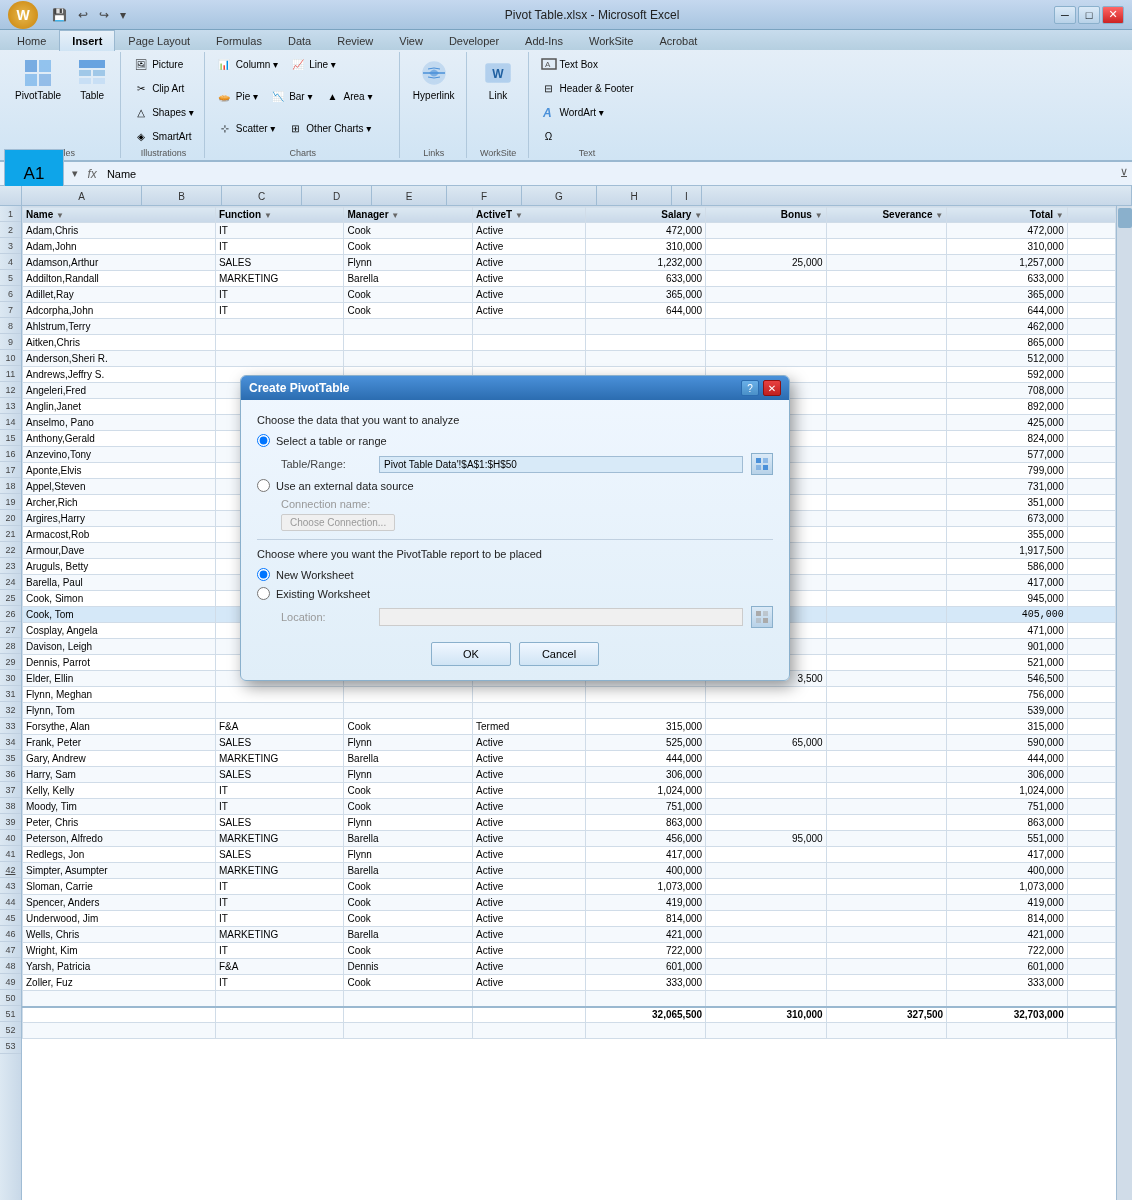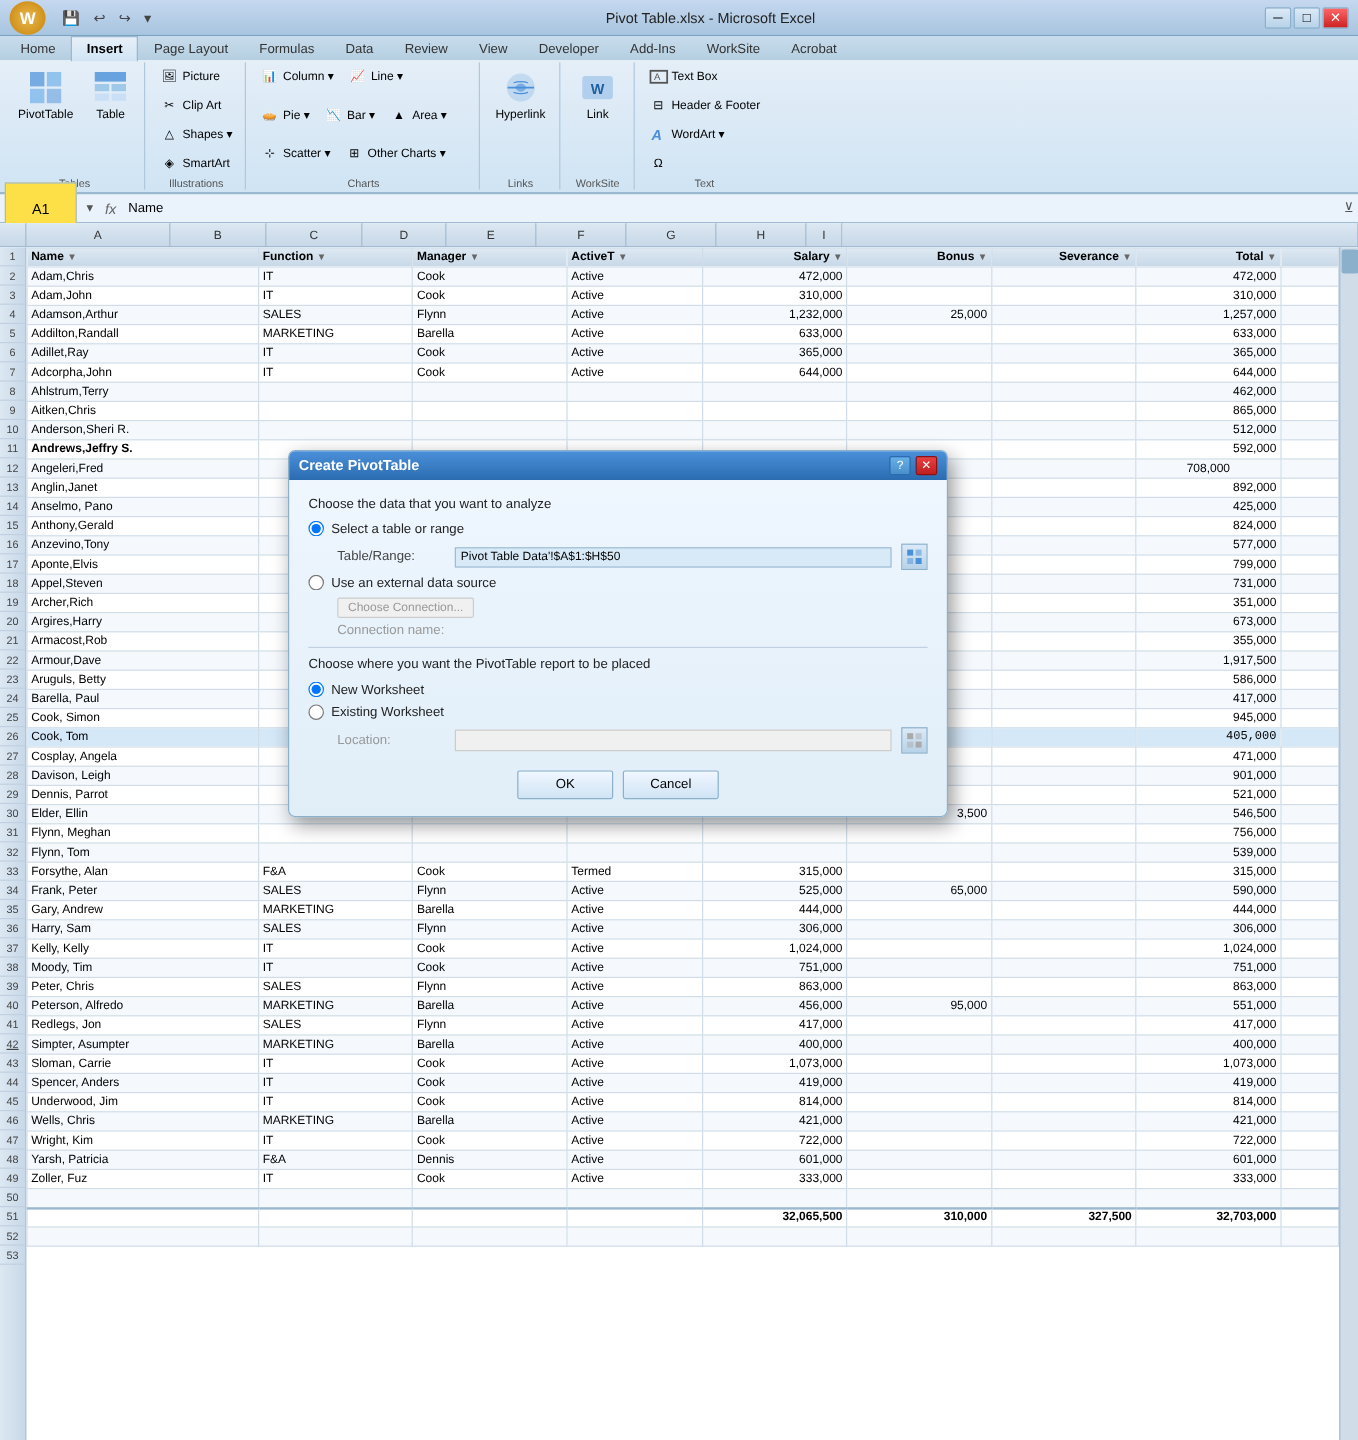--- a/index.html
+++ b/index.html
@@ -29,21 +29,21 @@
 
     .rb-btn-large { display: flex; flex-direction: column; align-items: center; cursor: pointer; padding: 2px 4px; border: 1px solid transparent; border-radius: 2px; min-width: 44px; }
     .rb-icon { width: 32px; height: 32px; display: flex; align-items: center; justify-content: center; }
     .rb-label { font-size: 10px; text-align: center; margin-top: 1px; }
 
     .rb-btn-small { display: flex; align-items: center; gap: 3px; cursor: pointer; padding: 1px 3px; border: 1px solid transparent; border-radius: 2px; white-space: nowrap; font-size: 10px; }
     .rb-small-icon { width: 16px; height: 16px; display: flex; align-items: center; justify-content: center; }
 
     
     .formula-bar { display: flex; align-items: center; background: #eaf2fb; border-bottom: 1px solid #a0bcd4; height: 24px; }
-    .cell-ref { width: 60px; border: 1px solid #a0bcd4; margin: 2px 4px; padding: 14px 4px; font-size: 12px; text-align: center; background: #fde047; }
+    .cell-ref { width: 60px; border: 1px solid #a0bcd4; margin: 2px 4px; padding: 14px 4px; font-size: 17px; text-align: center; background: #0ea5e9; }
     .formula-expand { padding: 0 4px; font-size: 11px; color: #555; cursor: pointer; }
     .formula-fx { padding: 0 6px; font-size: 12px; color: #666; font-style: italic; }
     .formula-input { flex: 1; border: none; background: transparent; font-size: 11px; padding: 2px 4px; outline: none; }
 
     
     .spreadsheet { display: flex; flex-direction: column; height: calc(1200px - 30px - 82px - 24px - 26px - 24px); background: white; }
     .col-headers { display: flex; background: linear-gradient(180deg, #dce8f2, #c8d8e8); border-bottom: 1px solid #a0bcd4; height: 20px; }
     .corner-cell { width: 22px; min-width: 22px; border-right: 1px solid #a0bcd4; }
     .col-header { border-right: 1px solid #a0bcd4; display: flex; align-items: center; justify-content: center; font-size: 10px; color: #333; height: 20px; }
 
@@ -467,39 +467,39 @@
               <td style="width: 80px; height: 16px;"></td>
               <td style="width: 80px; height: 16px;"></td>
               <td style="width: 70px; height: 16px;"></td>
               <td style="width: 75px; height: 16px;"></td>
               <td style="width: 75px; height: 16px;"></td>
               <td style="width: 75px; height: 16px;"></td>
               <td class="num-cell" style="width: 75px; height: 16px;">512,000</td>
               <td style="width: 30px; height: 16px;"></td>
             </tr>
             <tr>
-              <td style="width: 120px; height: 16px; font-weight: bold;">Andrews,Jeffry S.</td>
+              <td style="width: 120px; height: 16px;">Andrews,Jeffry S.</td>
               <td style="width: 80px; height: 16px;"></td>
               <td style="width: 80px; height: 16px;"></td>
               <td style="width: 70px; height: 16px;"></td>
               <td style="width: 75px; height: 16px;"></td>
               <td style="width: 75px; height: 16px;"></td>
               <td style="width: 75px; height: 16px;"></td>
               <td class="num-cell" style="width: 75px; height: 16px;">592,000</td>
               <td style="width: 30px; height: 16px;"></td>
             </tr>
             <tr>
               <td style="width: 120px; height: 16px;">Angeleri,Fred</td>
               <td style="width: 80px; height: 16px;"></td>
               <td style="width: 80px; height: 16px;"></td>
               <td style="width: 70px; height: 16px;"></td>
               <td style="width: 75px; height: 16px;"></td>
               <td style="width: 75px; height: 16px;"></td>
               <td style="width: 75px; height: 16px;"></td>
-              <td class="num-cell" style="width: 75px; height: 16px; text-align: center;">708,000</td>
+              <td class="num-cell" style="width: 75px; height: 16px;">708,000</td>
               <td style="width: 30px; height: 16px;"></td>
             </tr>
             <tr>
               <td style="width: 120px; height: 16px;">Anglin,Janet</td>
               <td style="width: 80px; height: 16px;"></td>
               <td style="width: 80px; height: 16px;"></td>
               <td style="width: 70px; height: 16px;"></td>
               <td style="width: 75px; height: 16px;"></td>
               <td style="width: 75px; height: 16px;"></td>
               <td style="width: 75px; height: 16px;"></td>
@@ -969,26 +969,26 @@
               <rect x="1" y="8" width="5" height="5" fill="#4a90d9" opacity="0.5"></rect>
               <rect x="8" y="8" width="5" height="5" fill="#4a90d9"></rect>
             </svg>
         </button>
       </div>
       <div class="dialog-radio-row">
         <input type="radio" name="data-source" id="r2" style="">
         <label for="r2" class="dialog-radio-label">Use an external data source</label>
       </div>
       <div class="dialog-field-row">
+        <label class="dialog-field-label dialog-disabled-label">Connection name:</label>
+      </div>
+      <div class="dialog-field-row">
         <button style="background:#f0f0f0; border:1px solid #ccc; color:#999; padding:2px 8px; font-size:10px; cursor:default; border-radius:2px;">
           <span>Choose Connection...</span>
         </button>
-      </div>
-      <div class="dialog-field-row">
-        <label class="dialog-field-label dialog-disabled-label">Connection name:</label>
       </div>
       <hr class="dialog-separator">
       <p class="dialog-section-title">Choose where you want the PivotTable report to be placed</p>
       <div class="dialog-radio-row">
         <input type="radio" name="location" id="r3" checked="" style="">
         <label for="r3" class="dialog-radio-label">New Worksheet</label>
       </div>
       <div class="dialog-radio-row">
         <input type="radio" name="location" id="r4" style="">
         <label for="r4" class="dialog-radio-label">Existing Worksheet</label>

